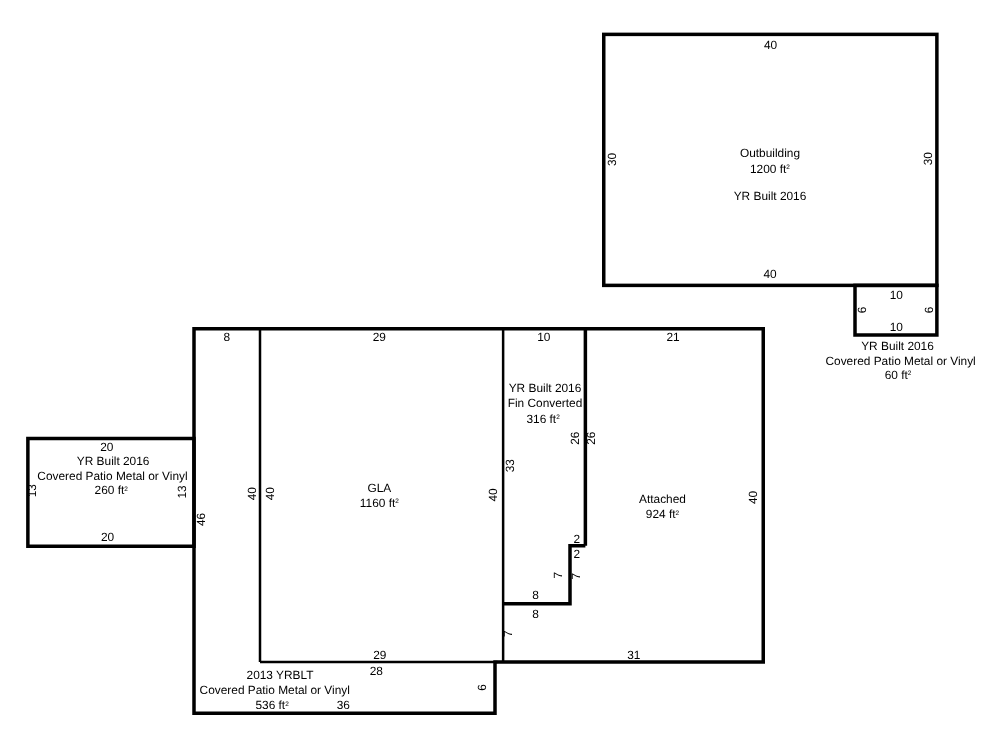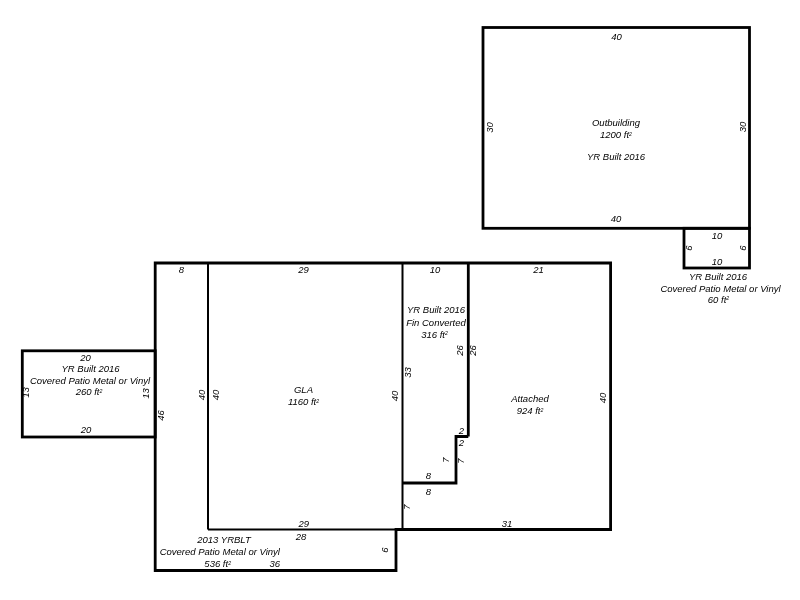--- a/index.html
+++ b/index.html
@@ -1,16 +1,16 @@
 <!DOCTYPE html>
 <html><head>
 <meta charset="utf-8">
 <style>
   html,body{margin:0;padding:0;background:#ffffff;}
-  .page{position:relative;width:800px;height:600px;background:#ffffff;overflow:hidden;font-style:italic;}
+  .page{position:relative;width:800px;height:600px;background:#ffffff;overflow:hidden;}
   svg{position:absolute;left:0;top:0;}
   text{font-family:"Liberation Sans",sans-serif;font-size:9.5px;fill:#000;}
 </style>
 </head>
 <body>
 <div class="page">
 <svg width="800" height="600" viewBox="0 0 800 600">
 
 <rect x="483" y="27.5" width="266.5" height="200.8" fill="none" stroke="#000" stroke-width="2.8"></rect>
 

